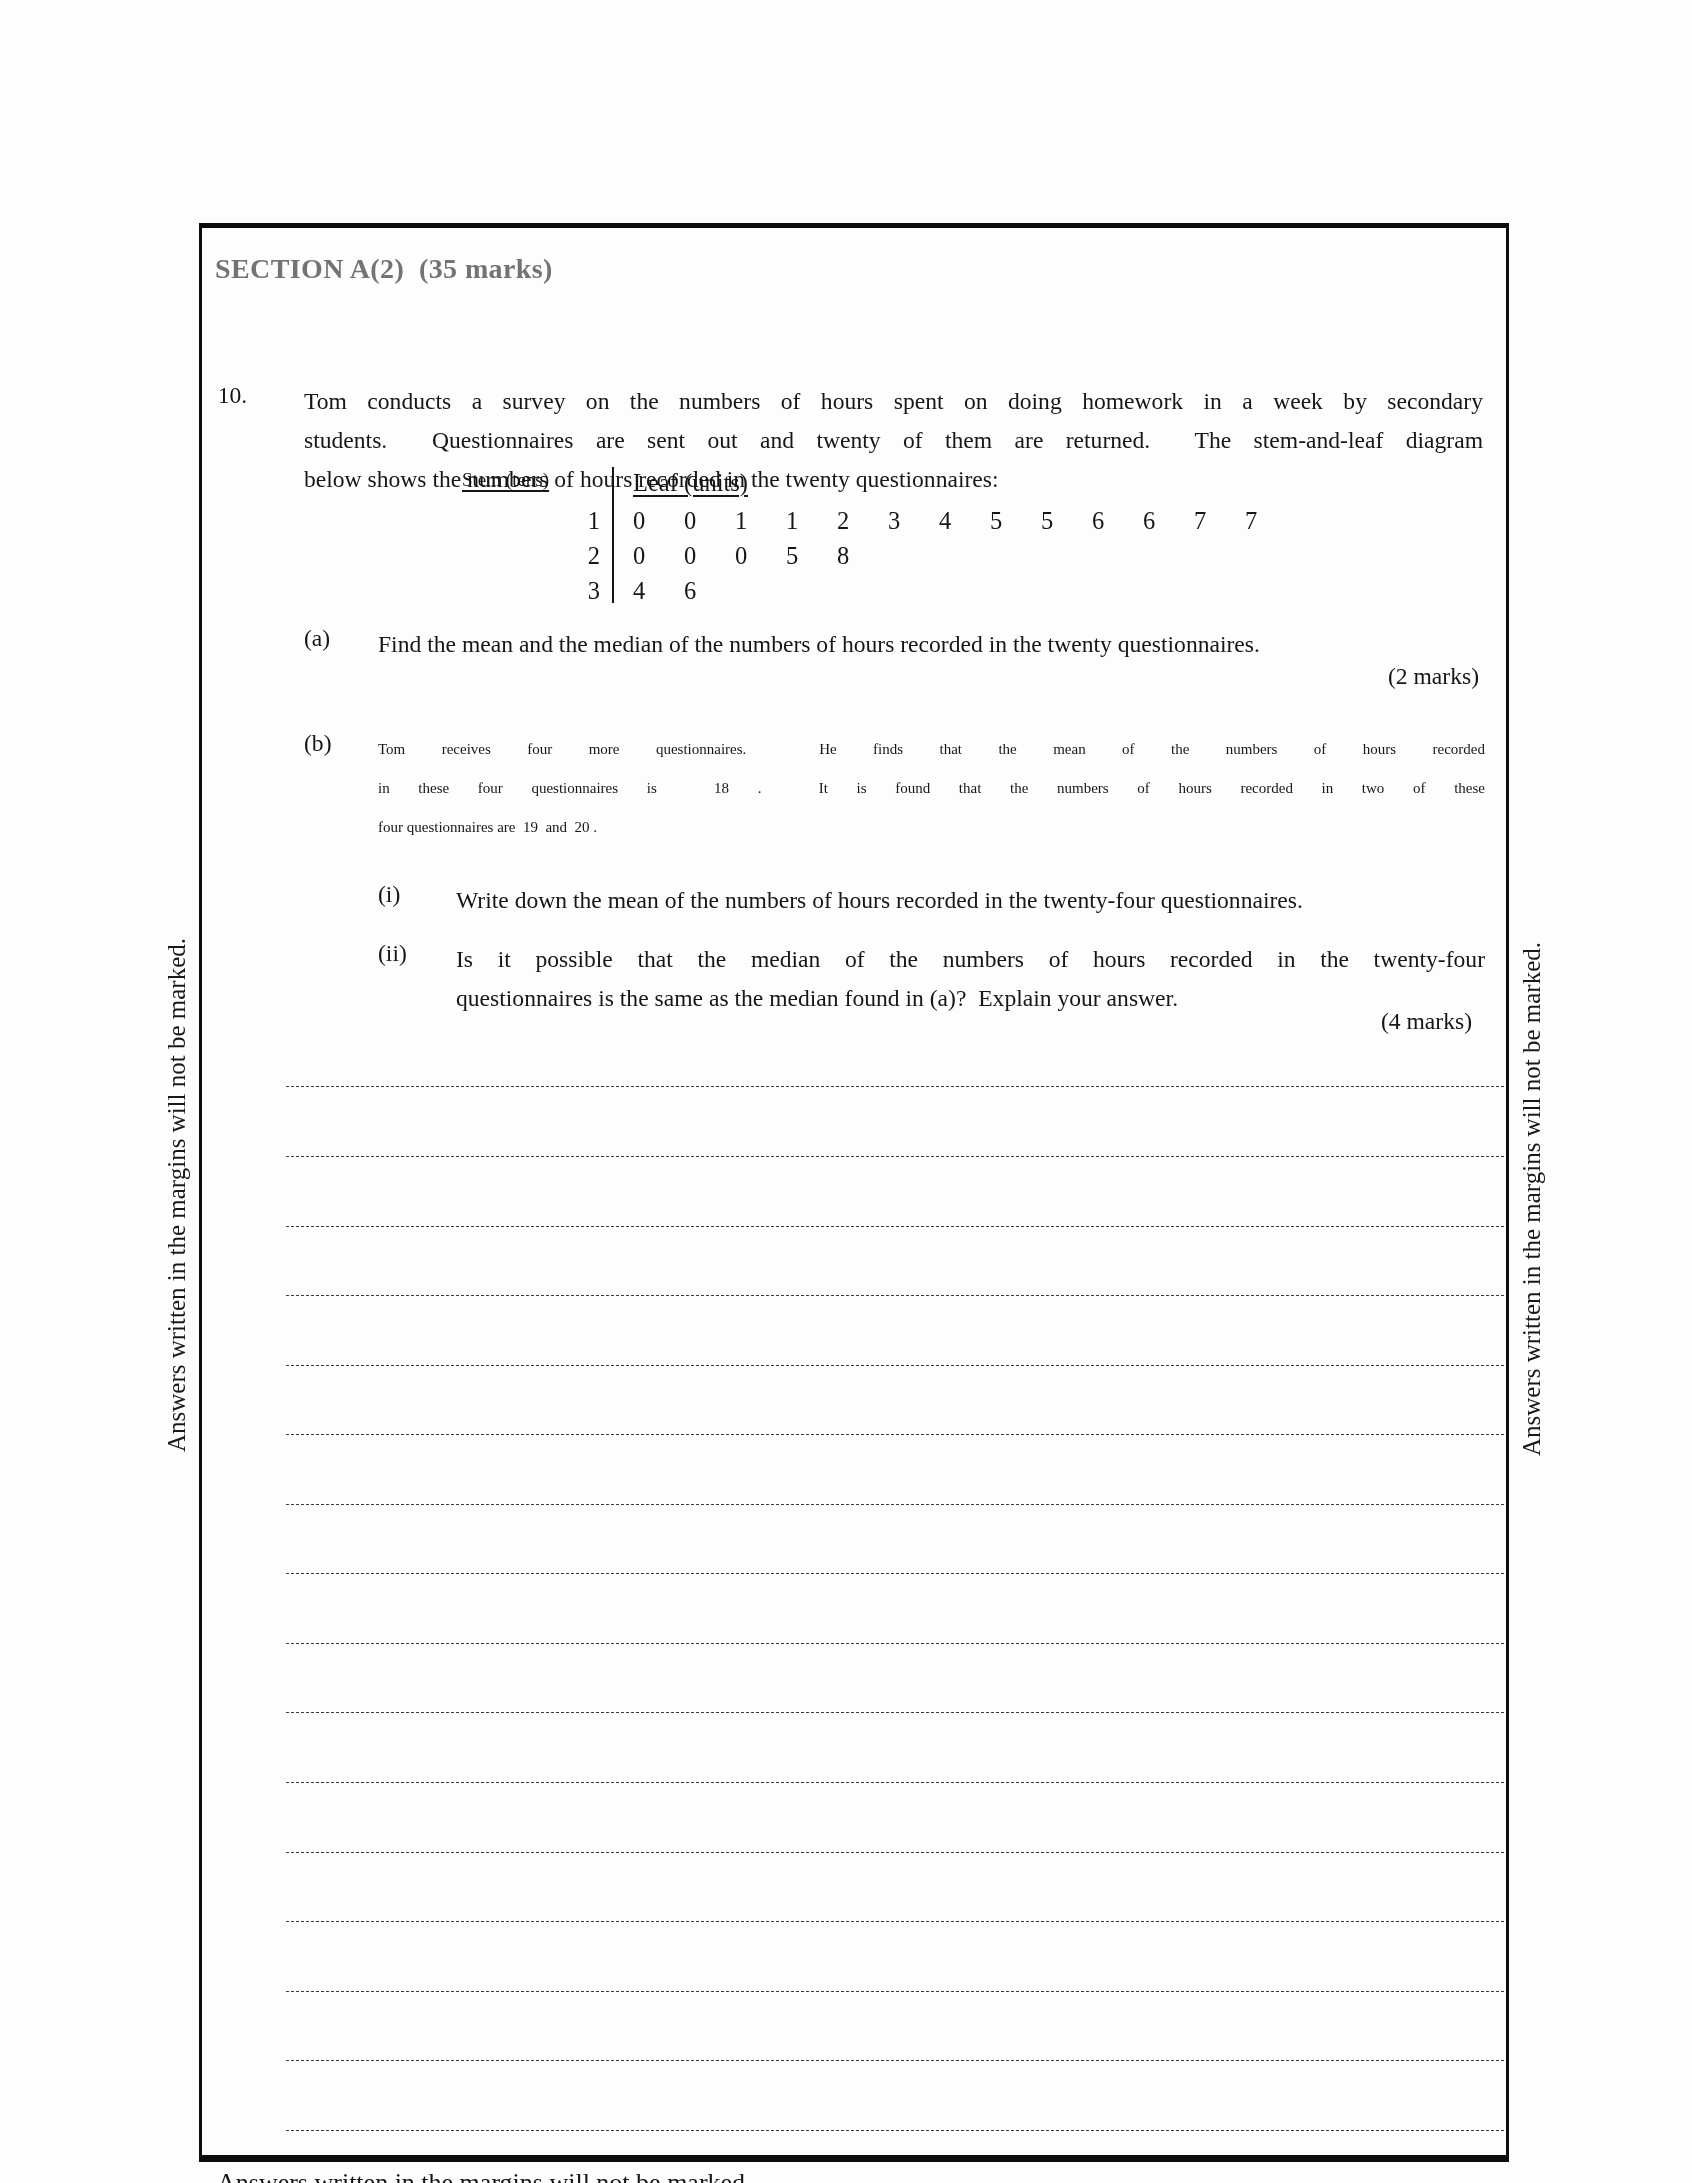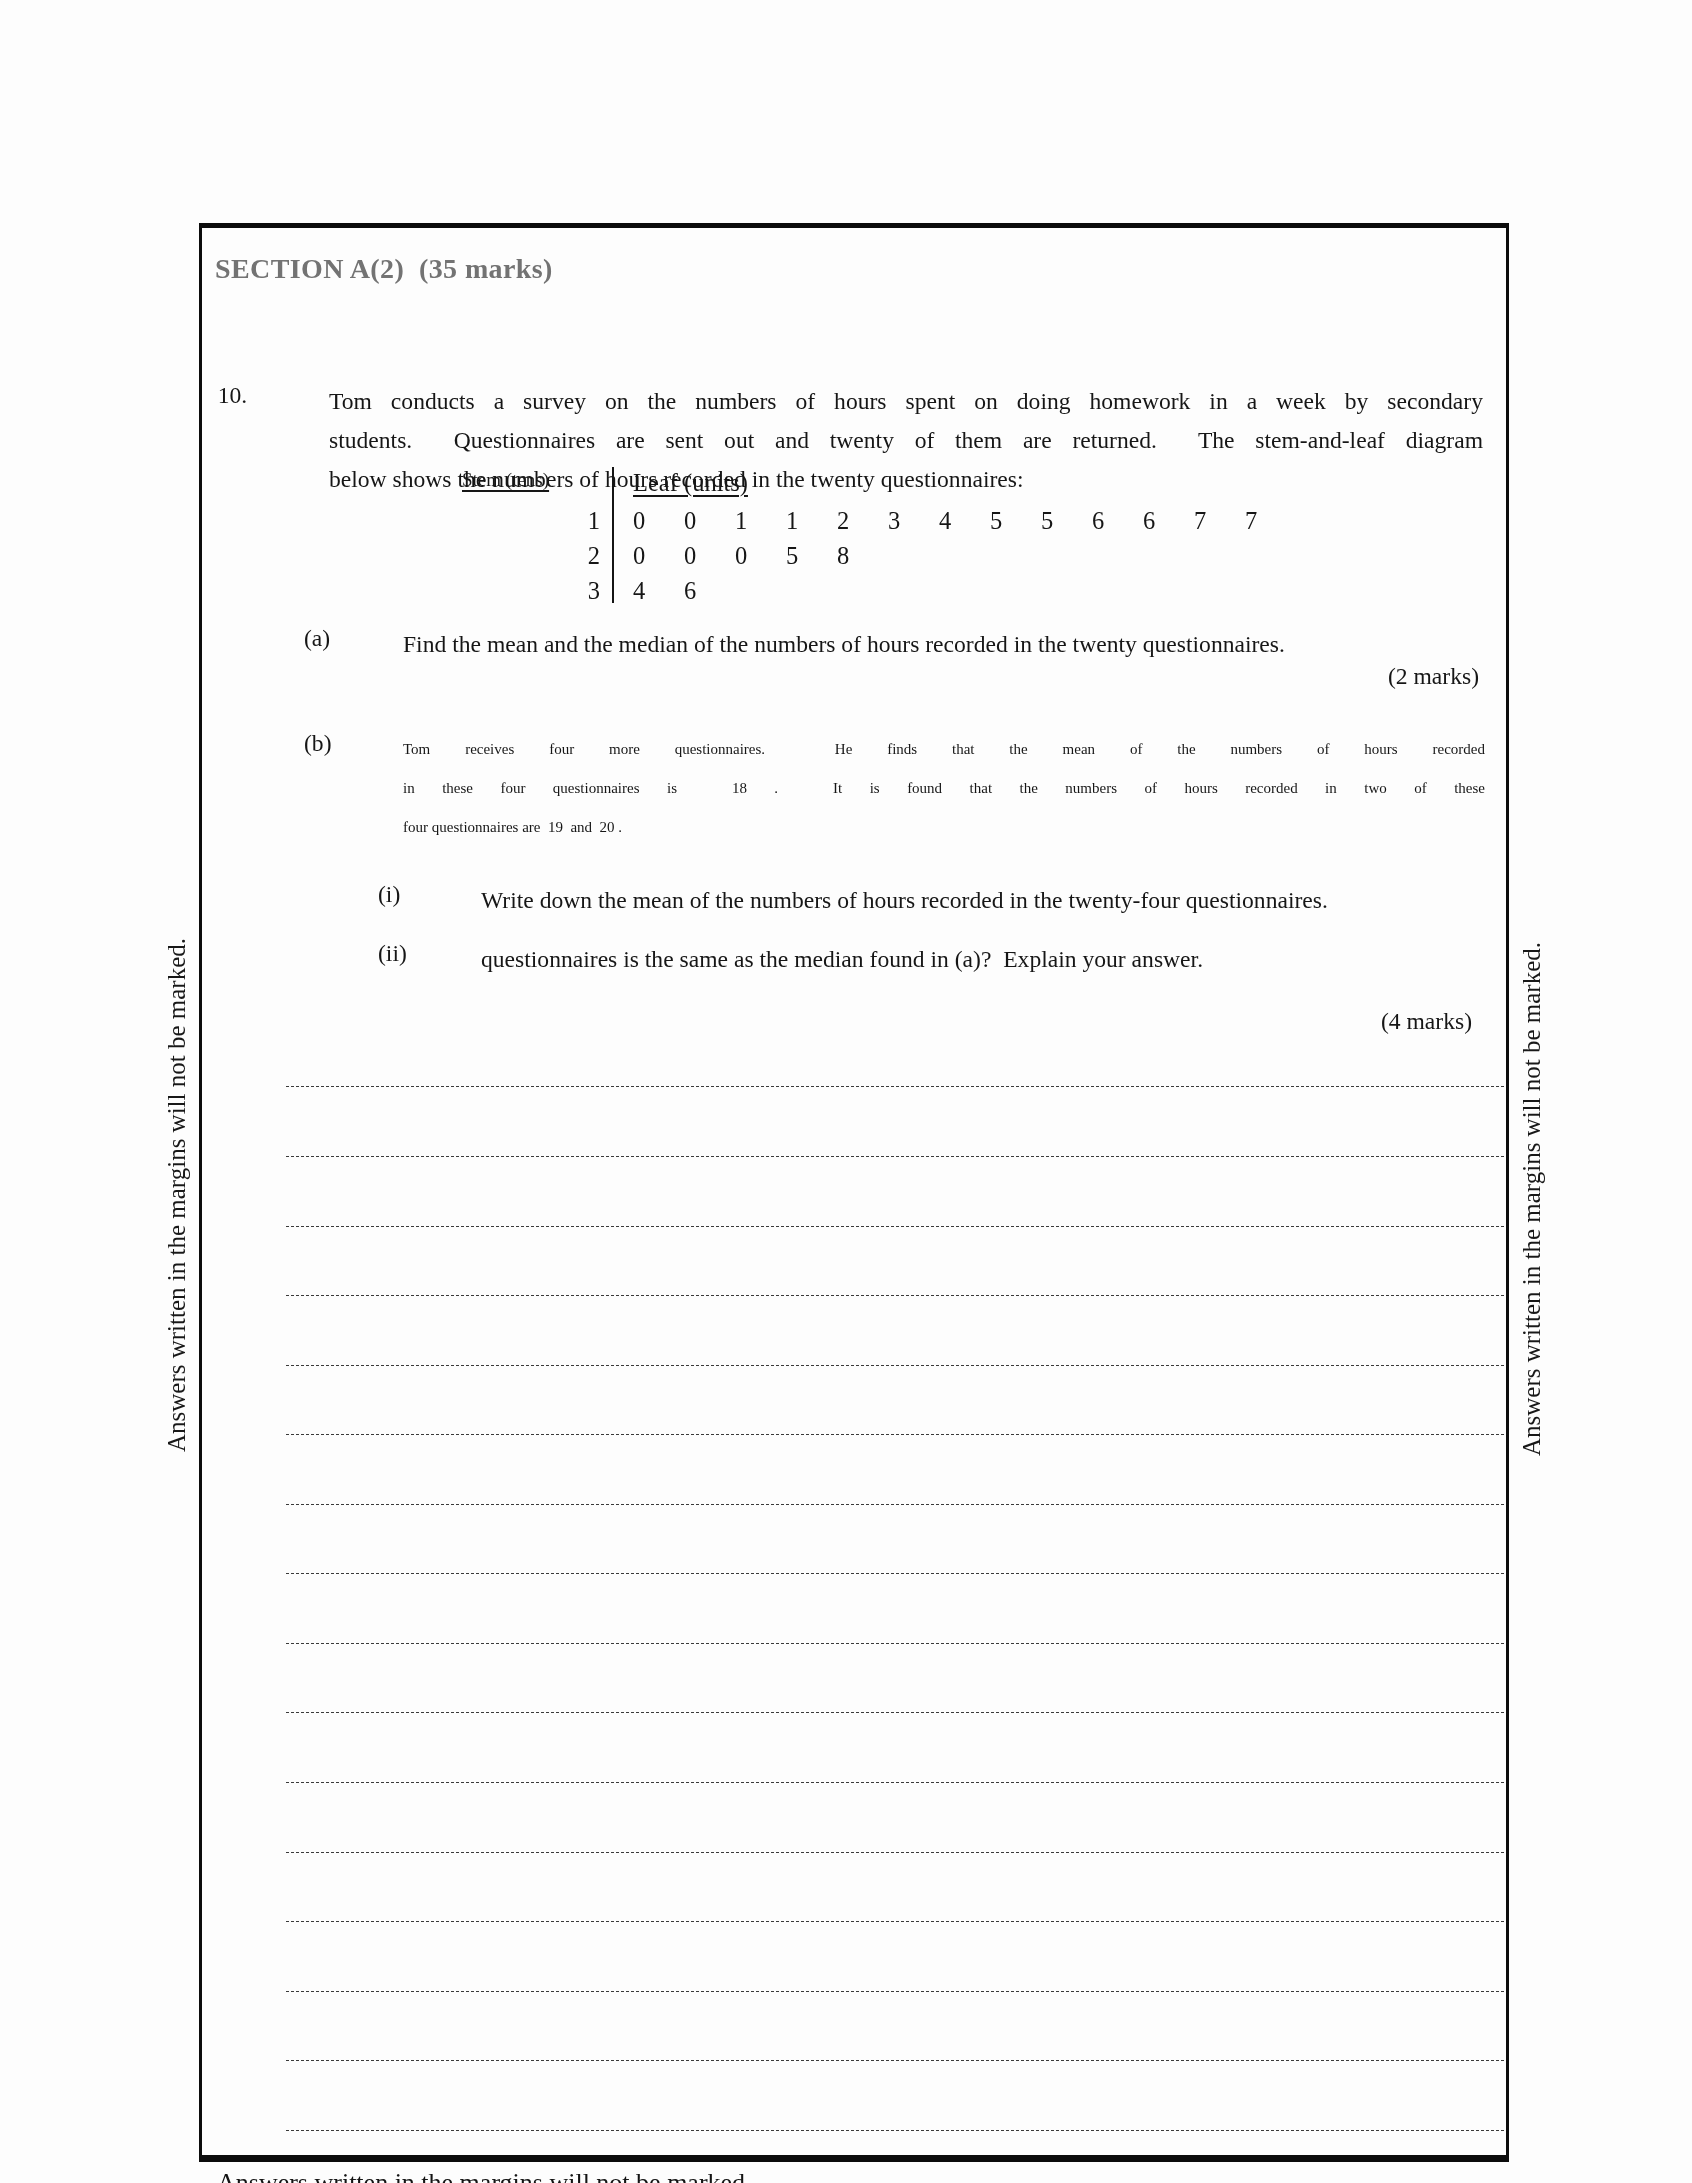--- a/index.html
+++ b/index.html
@@ -26,21 +26,21 @@
     letter-spacing:0.4px;white-space:nowrap;
   }
   .q-num{
     position:absolute;left:15.7px;top:154px;
     font-size:23.6px;
   }
   .q-body{
     position:absolute;left:102px;top:154px;width:1179px;
     font-size:23.6px;line-height:39px;
   }
-  .jline{text-align:justify;text-align-last:justify;margin-left:25px;}
+  .jline{text-align:justify;text-align-last:justify;}
   .jline.jlast{text-align-last:left;}
   
   .sl-header-stem{
     position:absolute;left:260px;top:241px;
     font-size:19px;
     text-decoration:underline;text-decoration-thickness:1.7px;text-underline-offset:3.9px;
     white-space:nowrap;
   }
   .sl-header-leaf{
     position:absolute;left:431px;top:241px;
@@ -137,20 +137,21 @@
         <div class="jline jlast">four questionnaires are&nbsp; 19&nbsp; and&nbsp; 20 .</div>
       </div>
 
     <span class="part-label part-i-label">(i)</span>
     <div class="part-i-text">
         <div class="jline jlast">Write down the mean of the numbers of hours recorded in the twenty-four questionnaires.</div>
       </div>
 
     <span class="part-label part-ii-label">(ii)</span>
     <div class="part-ii-text">
+        <div class="jline">Is it possible that the median of the numbers of hours recorded in the twenty-four</div>
         <div class="jline jlast">questionnaires is the same as the median found in (a)?&nbsp; Explain your answer.</div>
       </div>
     <span class="marks-ii">(4 marks)</span>
 
     <div>
         <div class="ans-line" style="top: 858px;"></div>
         <div class="ans-line" style="top: 928px;"></div>
         <div class="ans-line" style="top: 998px;"></div>
         <div class="ans-line" style="top: 1067px;"></div>
         <div class="ans-line" style="top: 1137px;"></div>

